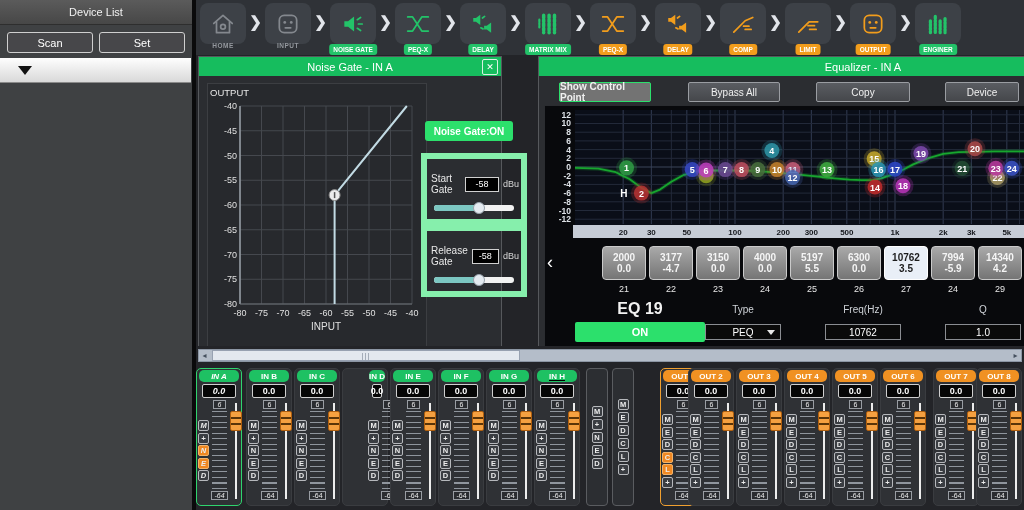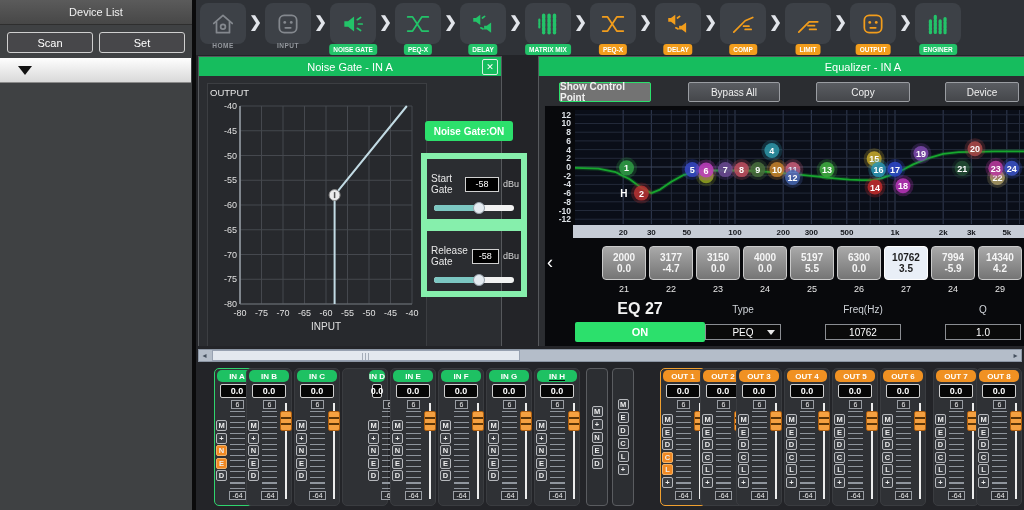--- a/index.html
+++ b/index.html
@@ -570,41 +570,41 @@
             <div class="eq-num">22</div>
             <div class="eq-num">23</div>
             <div class="eq-num">24</div>
             <div class="eq-num">25</div>
             <div class="eq-num">26</div>
             <div class="eq-num">27</div>
             <div class="eq-num">24</div>
             <div class="eq-num">29</div>
           </div>
 
-        <div class="eq-title27">EQ 27</div>
+        <div class="eq-title27">EQ 19</div>
         <div class="eq-on">ON</div>
         <div class="eq-flab" style="left:160px">Type</div>
         <div class="eq-fbox" style="left:160px">
           <span>PEQ</span>
           <span class="dd-arrow"></span>
         </div>
         <div class="eq-flab" style="left:280px">Freq(Hz)</div>
         <div class="eq-fbox" style="left:280px">10762</div>
         <div class="eq-flab" style="left:400px">Q</div>
         <div class="eq-fbox" style="left:400px">1.0</div>
       </div>
     </div>
 
     <div class="mixer" id="mixer">
       <div class="hscroll">
         <div class="harrow" style="left:0">◂</div>
         <div class="hthumb">|||</div>
         <div class="harrow" style="right:0">▸</div>
       </div>
-    <div class="strip selg" style="left: 18px;">
+    <div class="strip selg" style="left: 0; font-style: italic;">
           <div class="s-head g">IN A</div>
           <div class="s-val">0.0</div>
           <div class="s-body">
             <div class="sbtn" style="top: 20px;">M</div>
             <div class="sbtn" style="top: 32.6px;">+</div>
             <div class="sbtn on" style="top: 45.2px;">N</div>
             <div class="sbtn on" style="top: 57.8px;">E</div>
             <div class="sbtn" style="top: 70.4px;">D</div>
             <div class="sc-top">6</div>
             <div class="sc-ticks"></div>
@@ -750,21 +750,21 @@
             <div class="sbtn on" style="top: 51.8px;">C</div>
             <div class="sbtn on" style="top: 64.4px;">L</div>
             <div class="sbtn" style="top: 77px;">+</div>
             <div class="sc-top">6</div>
             <div class="sc-ticks"></div>
             <div class="sc-bot">-64</div>
             <div class="f-track"></div>
             <div class="f-handle"></div>
           </div>
         </div>
-        <div class="strip" style="left: 492px; margin-left: 12px;">
+        <div class="strip" style="left: 492px;">
           <div class="s-head o">OUT 2</div>
           <div class="s-val">0.0</div>
           <div class="s-body">
             <div class="sbtn" style="top: 14px;">M</div>
             <div class="sbtn" style="top: 26.6px;">E</div>
             <div class="sbtn" style="top: 39.2px;">D</div>
             <div class="sbtn" style="top: 51.8px;">C</div>
             <div class="sbtn" style="top: 64.4px;">L</div>
             <div class="sbtn" style="top: 77px;">+</div>
             <div class="sc-top">6</div>

